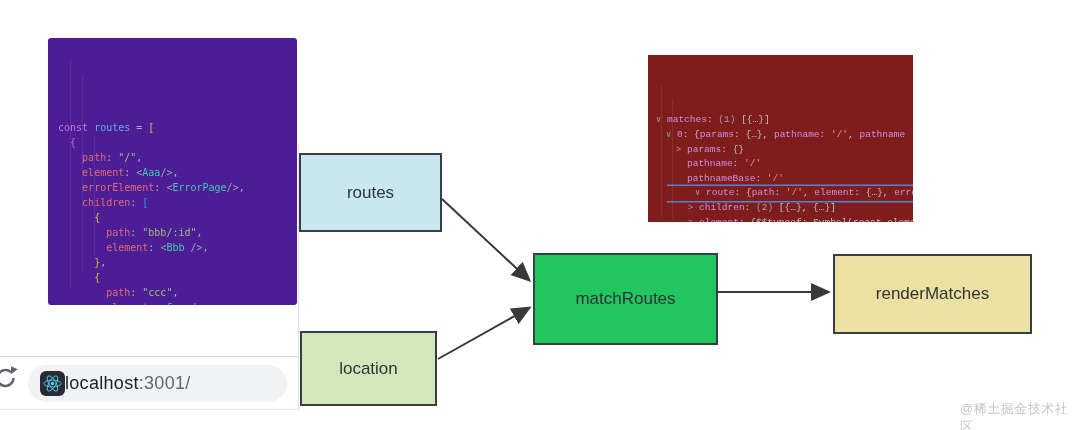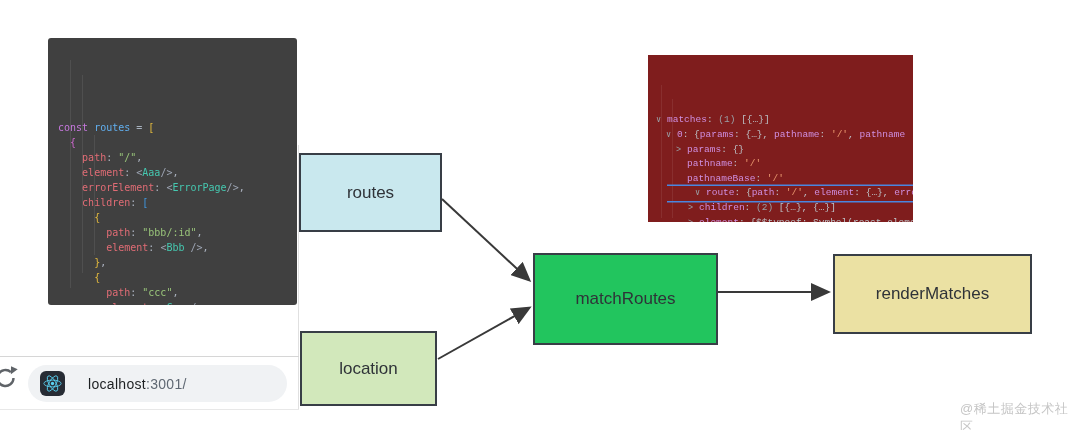--- a/index.html
+++ b/index.html
@@ -1,20 +1,20 @@
 <!DOCTYPE html>
 <html><head>
 <meta charset="utf-8">
 <style>
   html,body{margin:0;padding:0;background:#fff;}
   .canvas{position:relative;width:1080px;height:430px;background:#ffffff;overflow:hidden;
           font-family:"Liberation Sans",sans-serif;}
 
   
-  .editor{position:absolute;left:48px;top:38px;width:239px;height:260px;background:#404040;
+  .editor{position:absolute;left:48px;top:38px;width:239px;height:260px;background:#4c1d95;
           border-radius:3px;font-family:"DejaVu Sans Mono",monospace;font-size:10px;line-height:15px;
           padding:7px 0 0 10px;white-space:pre;overflow:hidden;color:#abb2bf;}
   .guide{position:absolute;width:1px;background:rgba(255,255,255,0.08);}
   .t-kw{color:#c678dd}.t-var{color:#61afef}.t-op{color:#a7b2bf}.t-b1{color:#e2b93d}
   .t-b2{color:#cb66cb}.t-b3{color:#3f97e0}.t-prop{color:#e06c75}.t-pun{color:#abb2bf}
   .t-str{color:#98c379}.t-tag{color:#9da5b4}.t-cmp{color:#45c8b0}.t-pl{color:#abb2bf}
 
   
   .console{position:absolute;left:648px;top:55px;width:265px;height:163px;background:#7f1d1d;
            font-family:Liberation Mono, monospace;font-size:9.5px;line-height:13.6px;
@@ -38,21 +38,21 @@
 
   
   .bwin-right{position:absolute;left:298px;top:145px;width:1px;height:265px;background:#e0e0e0;}
   .bbar-top{position:absolute;left:0;top:356px;width:299px;height:1px;background:#d6d6d6;}
   .bbar-bottom{position:absolute;left:0;top:409px;width:299px;height:1px;background:#e8e8e8;}
   .reload{position:absolute;left:-9px;top:363px;}
   .pill{position:absolute;left:28px;top:365px;width:259px;height:37px;border-radius:18.5px;
         background:#f0f2f4;display:flex;align-items:center;}
   .favicon{width:25px;height:25px;border-radius:6px;background:#272c34;margin-left:12px;
            display:flex;align-items:center;justify-content:center;flex:none;}
-  .url{margin-left:23px;font-size:14px;letter-spacing:0.3px;color:#1d2022;white-space:nowrap;}
+  .url{margin-left:0;font-size:18px;letter-spacing:0.3px;color:#1d2022;white-space:nowrap;}
   .url .rest{color:#5f6873;}
 
   .watermark{position:absolute;left:960px;top:400px;font-size:13px;color:#c6c6c6;letter-spacing:0.5px;}
 </style>
 </head>
 <body>
 
 <div class="canvas">
 
   <div class="editor" id="editor">

